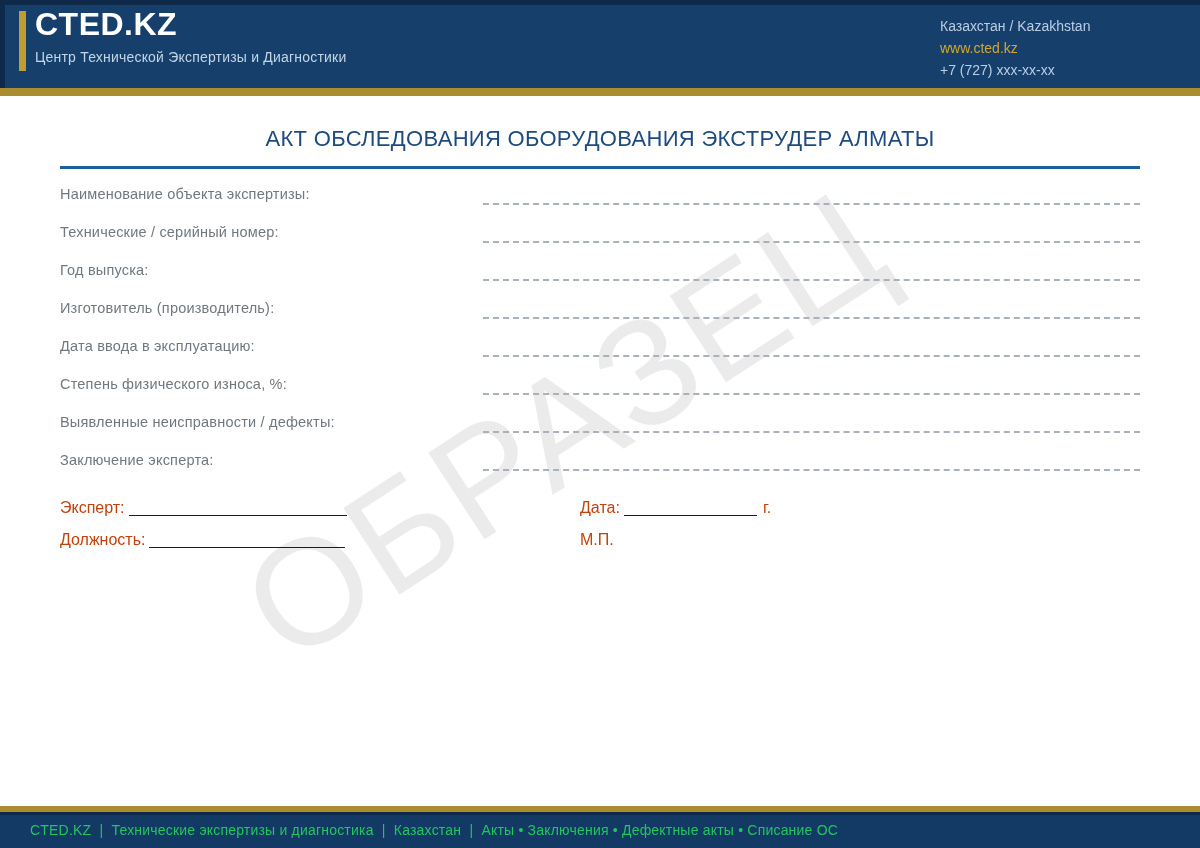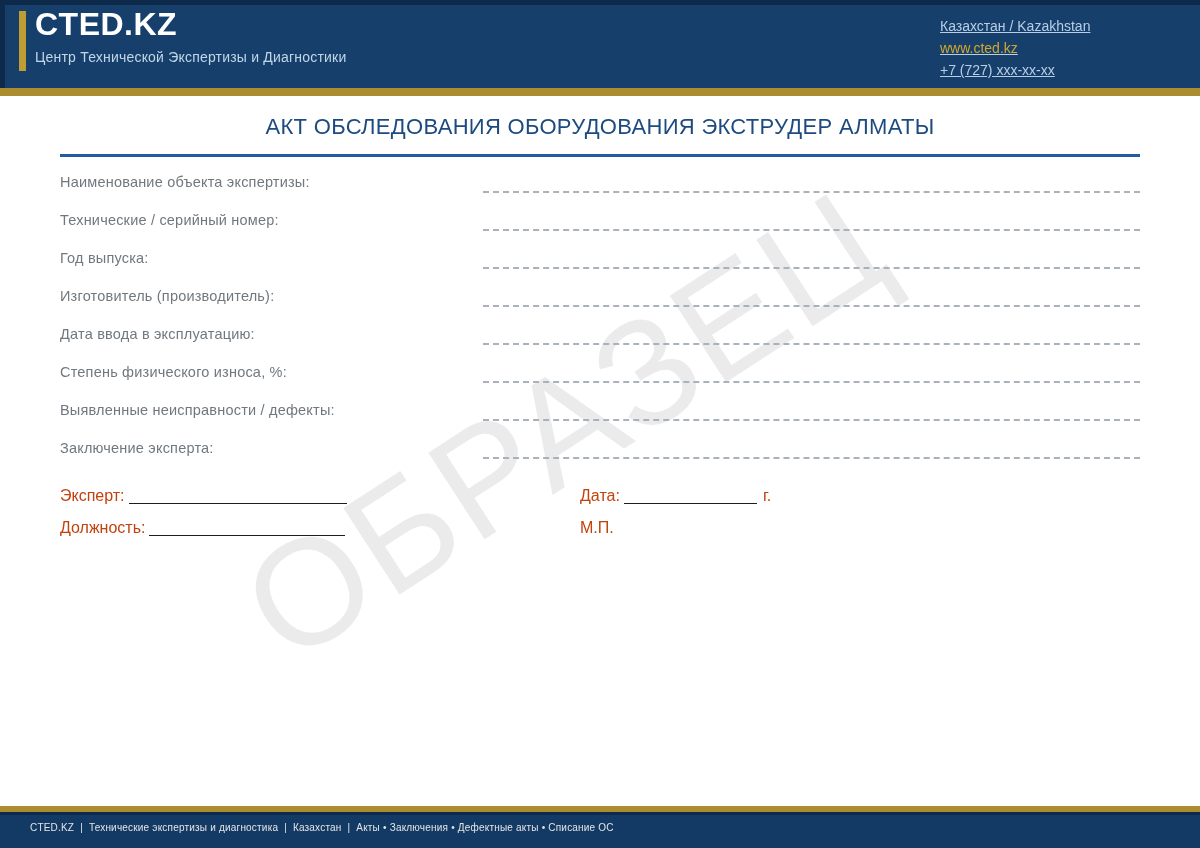--- a/index.html
+++ b/index.html
@@ -23,38 +23,38 @@
   .logo-text {
     position:absolute; left:35px; top:6px;
     font-size:32px; font-weight:bold; color:#ffffff; letter-spacing:0.5px;
   }
   .tagline {
     position:absolute; left:35px; top:49px;
     font-size:14px; color:#c2d5e9; letter-spacing:0.2px;
   }
   .header-contacts {
     position:absolute; left:940px; top:15px;
-    font-size:14px; line-height:22px; color:#b9cde5;text-decoration:underline;
+    font-size:14px; line-height:22px; color:#b9cde5;
   }
   .header-contacts .link { color:#d3a72f; cursor:pointer; }
   .gold-stripe-top { position:absolute; top:88px; left:0; width:1200px; height:8px; background:#ab8c2e; }
 
   
   .watermark {
     position:absolute; left:165px; top:350px; width:800px; height:150px;
     z-index:0; text-align:center;
     font-size:150px; line-height:150px; font-weight:400; letter-spacing:3px;
     color:rgba(90,90,90,0.12);
     transform:rotate(-33deg);
     white-space:nowrap;
     pointer-events:none;
   }
 
   
-  .doc { position:absolute; top:96px; left:0; width:1200px; padding:0 60px; z-index:1; }
+  .doc { position:absolute; top:96px; left:0; width:1200px; padding:12px 60px; z-index:1; }
   .doc-title {
     margin-top:16px; text-align:center;
     font-size:22px; line-height:30px; font-weight:400;
     color:#1d4b80; letter-spacing:0.3px;
   }
   .title-rule { margin-top:12px; height:3px; background:#1f5f9e; }
 
   .fields { margin-top:16px; }
   .field-row { position:relative; height:38px; }
   .field-label {
@@ -81,21 +81,21 @@
   
   .footer { position:absolute; bottom:0; left:0; width:1200px; height:42px; }
   .gold-stripe-bottom { position:absolute; top:0; left:0; width:1200px; height:6px; background:#ab8c2e; }
   .footer-dark-line { position:absolute; top:6px; left:0; width:1200px; height:3px; background:#0d2a4b; }
   .footer-bar {
     position:absolute; top:9px; left:0; width:1200px; height:33px;
     background:#123a64;
   }
   .footer-text {
     position:absolute; left:30px; top:7px;
-    font-size:10px; color:#e5e5e5; letter-spacing:0.2px;
+    font-size:14px; color:#22c55e; letter-spacing:0.2px;
     white-space:pre;
     text-align:center;
   }
 </style>
 </head>
 <body>
 
 <div class="header">
   <div class="edge-top"></div>
   <div class="edge-left"></div>

